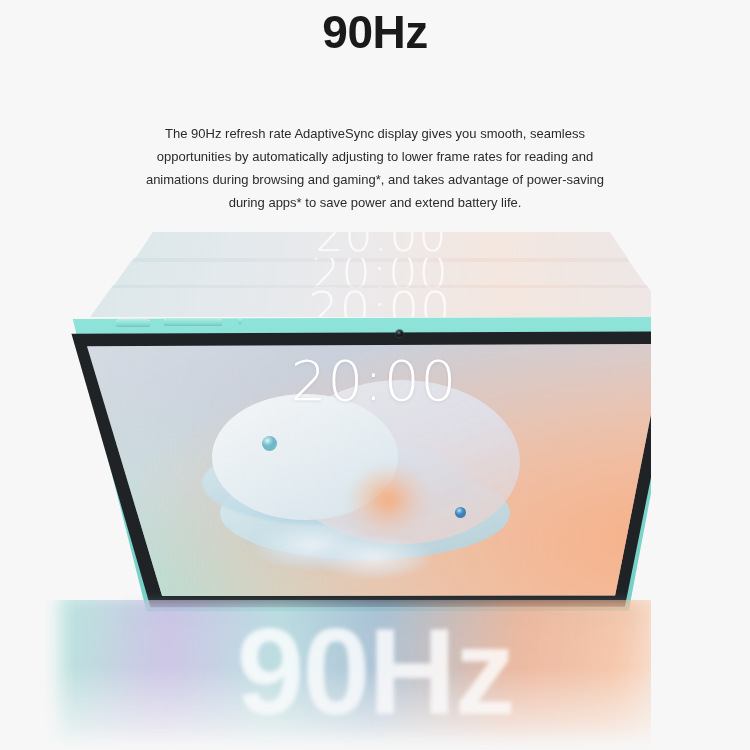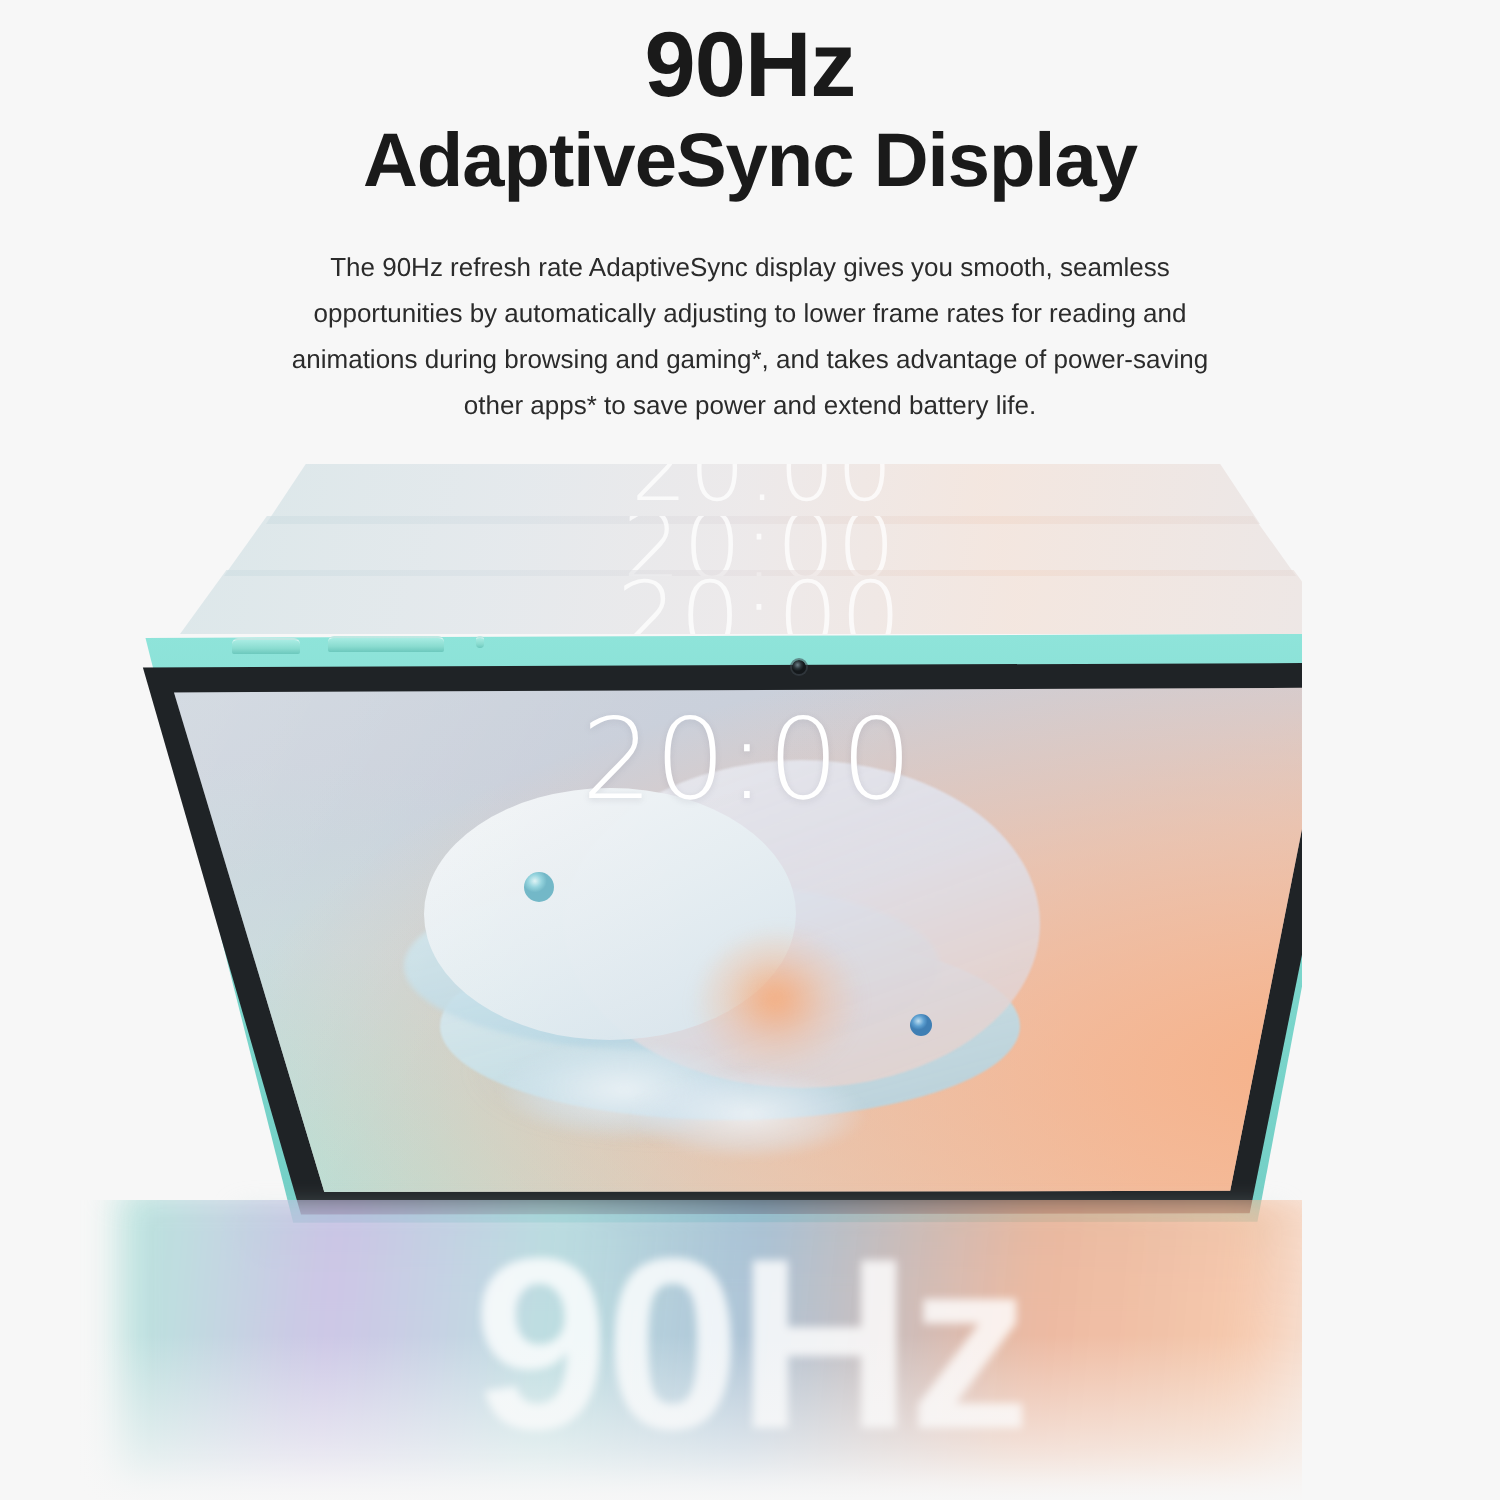--- a/index.html
+++ b/index.html
@@ -314,28 +314,27 @@
     filter: blur(7px);
   }
 </style>
 </head>
 <body>
 
 <div id="stage">
 
   <div id="headings">
     <div class="h-main">90Hz</div>
-    <div class="h-sub">AdaptiveSync Display</div>
   </div>
 
   <div id="body-copy">
     <span class="ln">The 90Hz refresh rate AdaptiveSync display gives you smooth, seamless</span>
     <span class="ln">opportunities by automatically adjusting to lower frame rates for reading and</span>
     <span class="ln">animations during browsing and gaming*, and takes advantage of power-saving</span>
-    <span class="ln">other apps* to save power and extend battery life.</span>
+    <span class="ln">during apps* to save power and extend battery life.</span>
   </div>
 
   <div class="ghost" id="ghost1">
     <div class="slab"></div>
     <div class="gtime">20:00</div>
   </div>
   <div class="ghost" id="ghost2">
     <div class="slab"></div>
     <div class="gtime">20:00</div>
   </div>

